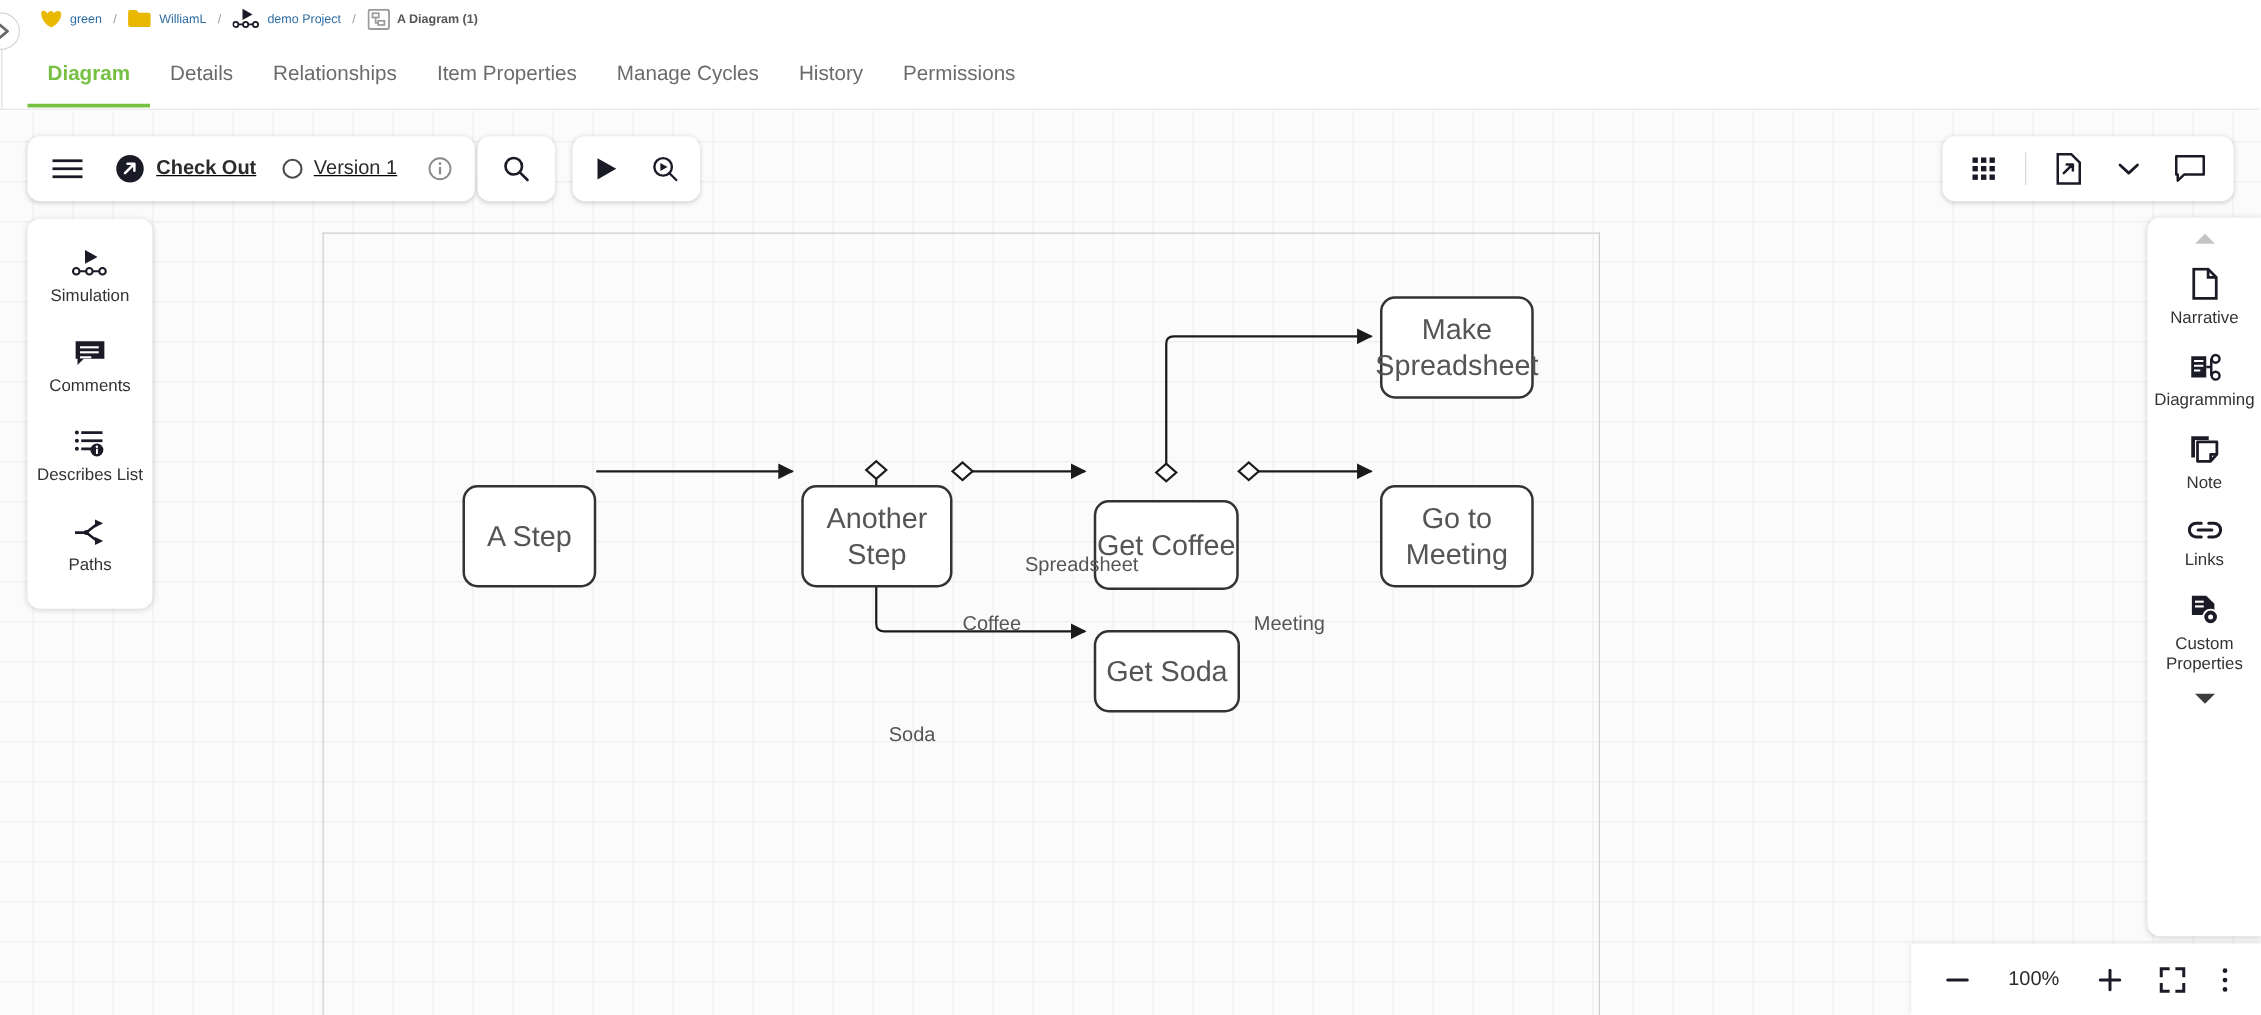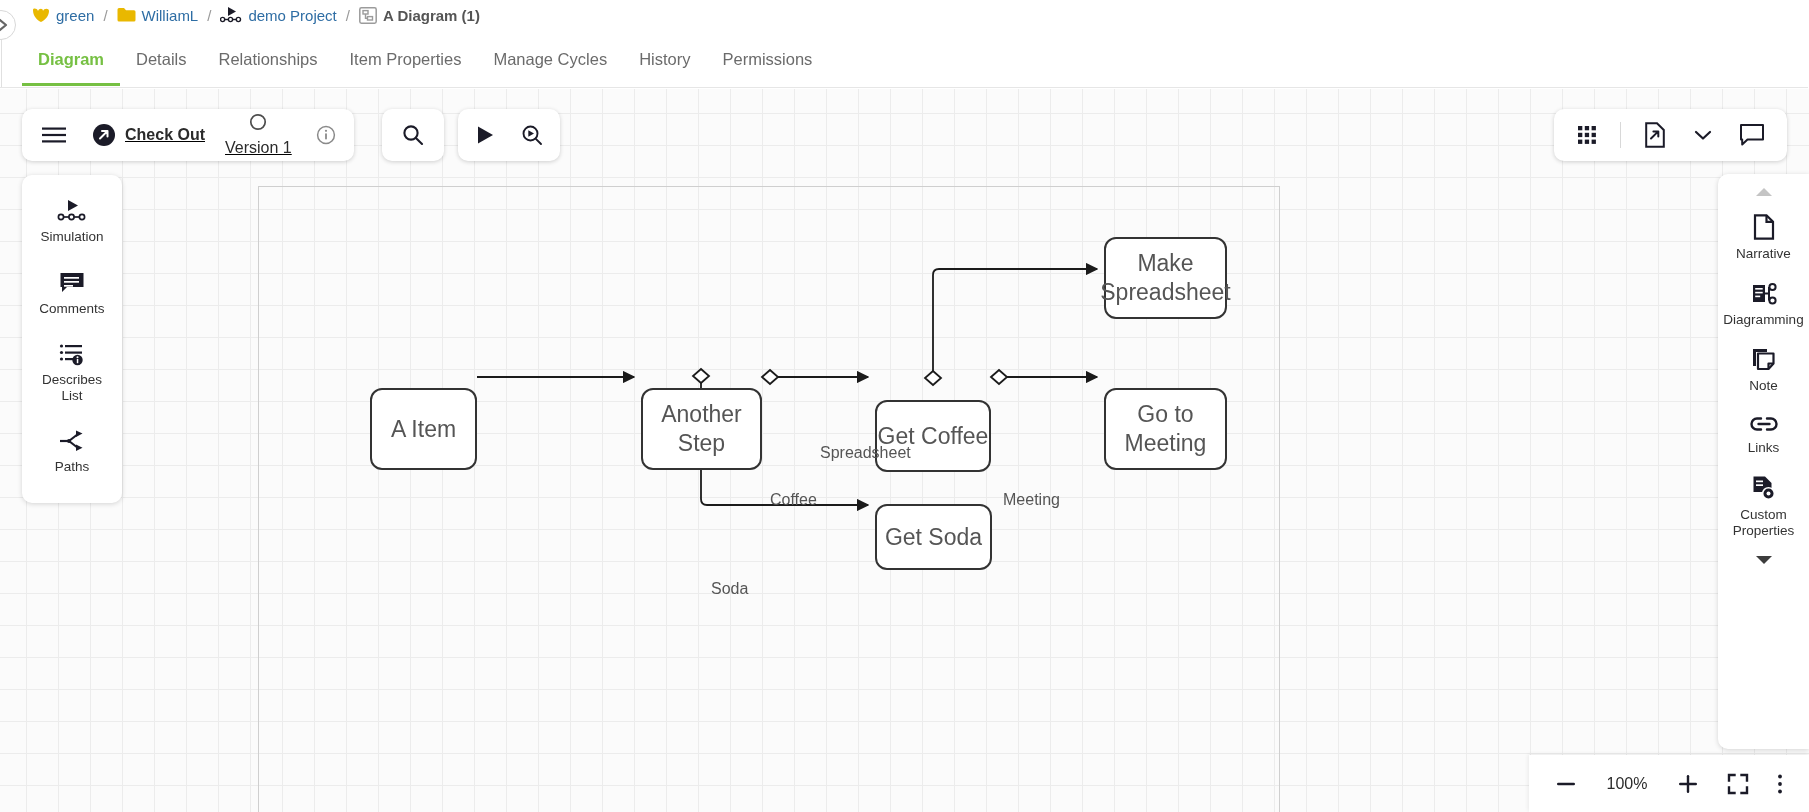--- a/index.html
+++ b/index.html
@@ -8,21 +8,21 @@
     font-family: "Liberation Sans", sans-serif;
     background: #ffffff;
     overflow: hidden;
   }
   #root { position: relative; width: 1809px; height: 812px; }
 
   
   .breadcrumb {
     position: absolute; left: 0; top: 0; height: 30px;
     display: flex; align-items: center; gap: 0px;
-    padding-left: 32px; font-size: 15px;
+    padding-left: 32px; font-size: 10px;
   }
   .crumb { display: flex; align-items: center; gap: 6px; }
   .crumb-label { color: #2e6da4; }
   .crumb.last .crumb-label { color: #555; font-weight: bold; }
   .crumb-sep { color: #999; margin: 0 9px; }
   .ico { display: inline-flex; align-items: center; justify-content: center; }
 
   
   .collapse-btn {
     position: absolute; left: -14px; top: 10px;
@@ -78,41 +78,41 @@
   .tb-play { left: 458px; top: 20px; padding: 0 12px; gap: 16px; }
   .tb-right { right: 22px; top: 20px; padding: 0 18px; gap: 18px; }
   .tb-btn {
     display: flex; align-items: center; justify-content: center;
     cursor: pointer; background: none; border: none; padding: 4px;
   }
   .checkout {
     display: flex; align-items: center; gap: 9px; cursor: pointer;
   }
   .checkout-label { font-size: 16px; font-weight: bold; color: #2b2b2b; }
-  .version { display: flex; align-items: center; gap: 8px; cursor: pointer; flex-direction: column; }
+  .version { display: flex; align-items: center; gap: 8px; cursor: pointer; }
   .version-label { font-size: 16px; color: #2b2b2b; }
   .tb-divider { width: 1px; height: 26px; background: #d8d8d8; }
 
   
   .panel {
     position: absolute; background: #fff;
     box-shadow: 0 1px 5px rgba(0,0,0,.16);
     z-index: 15; display: flex; flex-direction: column; align-items: center;
   }
   .panel-left {
     left: 22px; top: 86px; width: 100px; border-radius: 10px;
     padding: 14px 0 18px 0; gap: 6px;
   }
   .panel-right {
     left: 1718px; top: 85px; width: 91px; height: 575px;
     border-radius: 10px 0 0 10px; padding: 6px 0 6px 0;
   }
   .pitem {
     display: flex; flex-direction: column; align-items: center;
-    gap: 6px; padding: 10px 16px; width: 100%; cursor: pointer;
+    gap: 6px; padding: 10px 0; width: 100%; cursor: pointer;
   }
   .pitem-label {
     font-size: 13.5px; color: #333; text-align: center; line-height: 1.15;
   }
   .panel-arrow { padding: 4px 0 2px 0; cursor: pointer; }
 
   
   .zoombar {
     position: absolute; right: 0; bottom: 0; height: 57px; width: 280px;
     background: #fff; display: flex; align-items: center;
@@ -227,21 +227,21 @@
       <line x1="1003" y1="288" x2="1097" y2="288" stroke="#1b1b1b" stroke-width="1.8" marker-end="url(#arrow)"></line>
       <polygon points="991,288 999,281 1007,288 999,295" fill="#fff" stroke="#1b1b1b" stroke-width="1.8"></polygon>
 
       <path d="M933 288 L933 186 Q933 180 939 180 L1097 180" fill="none" stroke="#1b1b1b" stroke-width="1.8" marker-end="url(#arrow)"></path>
       <polygon points="933,296 941,289 933,282 925,289" fill="#fff" stroke="#1b1b1b" stroke-width="1.8"></polygon>
 
       <path d="M701 288 L701 410 Q701 416 707 416 L868 416" fill="none" stroke="#1b1b1b" stroke-width="1.8" marker-end="url(#arrow)"></path>
       <polygon points="701,280 709,287 701,294 693,287" fill="#fff" stroke="#1b1b1b" stroke-width="1.8"></polygon>
     </svg>
 
-    <div class="node" style="left:370px;  top:299px; width:107px; height:82px;">A Item</div>
+    <div class="node" style="left:370px;  top:299px; width:107px; height:82px;">A Step</div>
     <div class="node" style="left:641px;  top:299px; width:121px; height:82px;">Another Step</div>
     <div class="node" style="left:875px;  top:311px; width:116px; height:72px;">Get Coffee</div>
     <div class="node" style="left:1104px; top:148px; width:123px; height:82px; padding:0 12px;">Make Spreadsheet</div>
     <div class="node" style="left:1104px; top:299px; width:123px; height:82px; padding:0 12px;">Go to Meeting</div>
     <div class="node" style="left:875px;  top:415px; width:117px; height:66px;">Get Soda</div>
 
     <div class="edge-label" style="left:770px;  top:402px;">Coffee</div>
     <div class="edge-label" style="left:820px;  top:355px;">Spreadsheet</div>
     <div class="edge-label" style="left:1003px; top:402px;">Meeting</div>
     <div class="edge-label" style="left:711px;  top:491px;">Soda</div>

